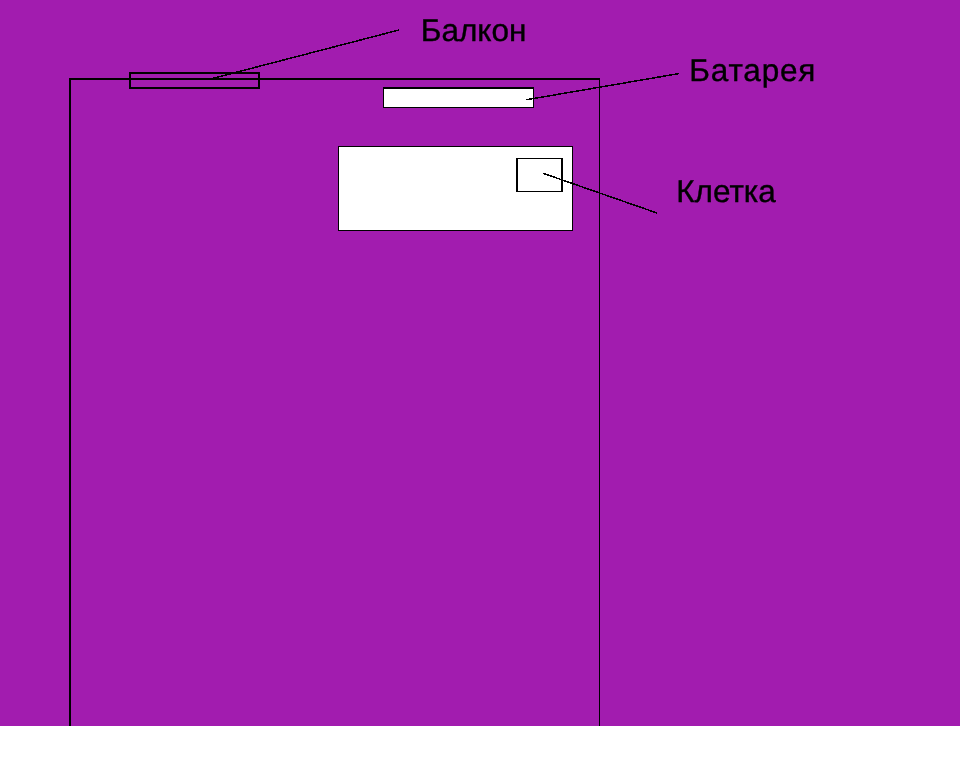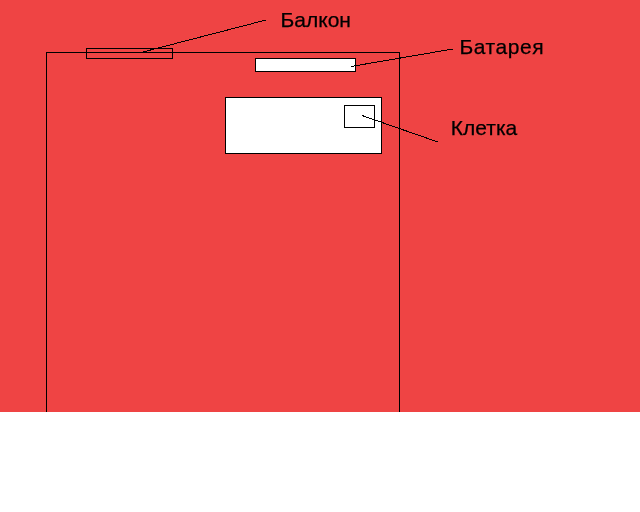--- a/index.html
+++ b/index.html
@@ -1,16 +1,16 @@
 <!DOCTYPE html>
 <html><head>
 <meta charset="utf-8">
 <style>
   html,body{margin:0;padding:0;background:#ffffff;}
-  .page{position:relative;width:640px;height:412px;background:#ef4444;overflow:hidden;}
+  .page{position:relative;width:640px;height:484px;background:#a21caf;overflow:hidden;}
   svg{position:absolute;left:0;top:0;}
   text{font-family:"Liberation Sans",sans-serif;font-size:21px;fill:#000000;stroke:#000000;stroke-width:0.25px;}
 </style>
 </head>
 <body>
 <div class="page">
 <svg width="640" height="512" viewBox="0 0 640 512">
 
   <rect x="46.5" y="52.5" width="353" height="444" fill="none" stroke="#000" stroke-width="1" shape-rendering="crispEdges"></rect>
 

